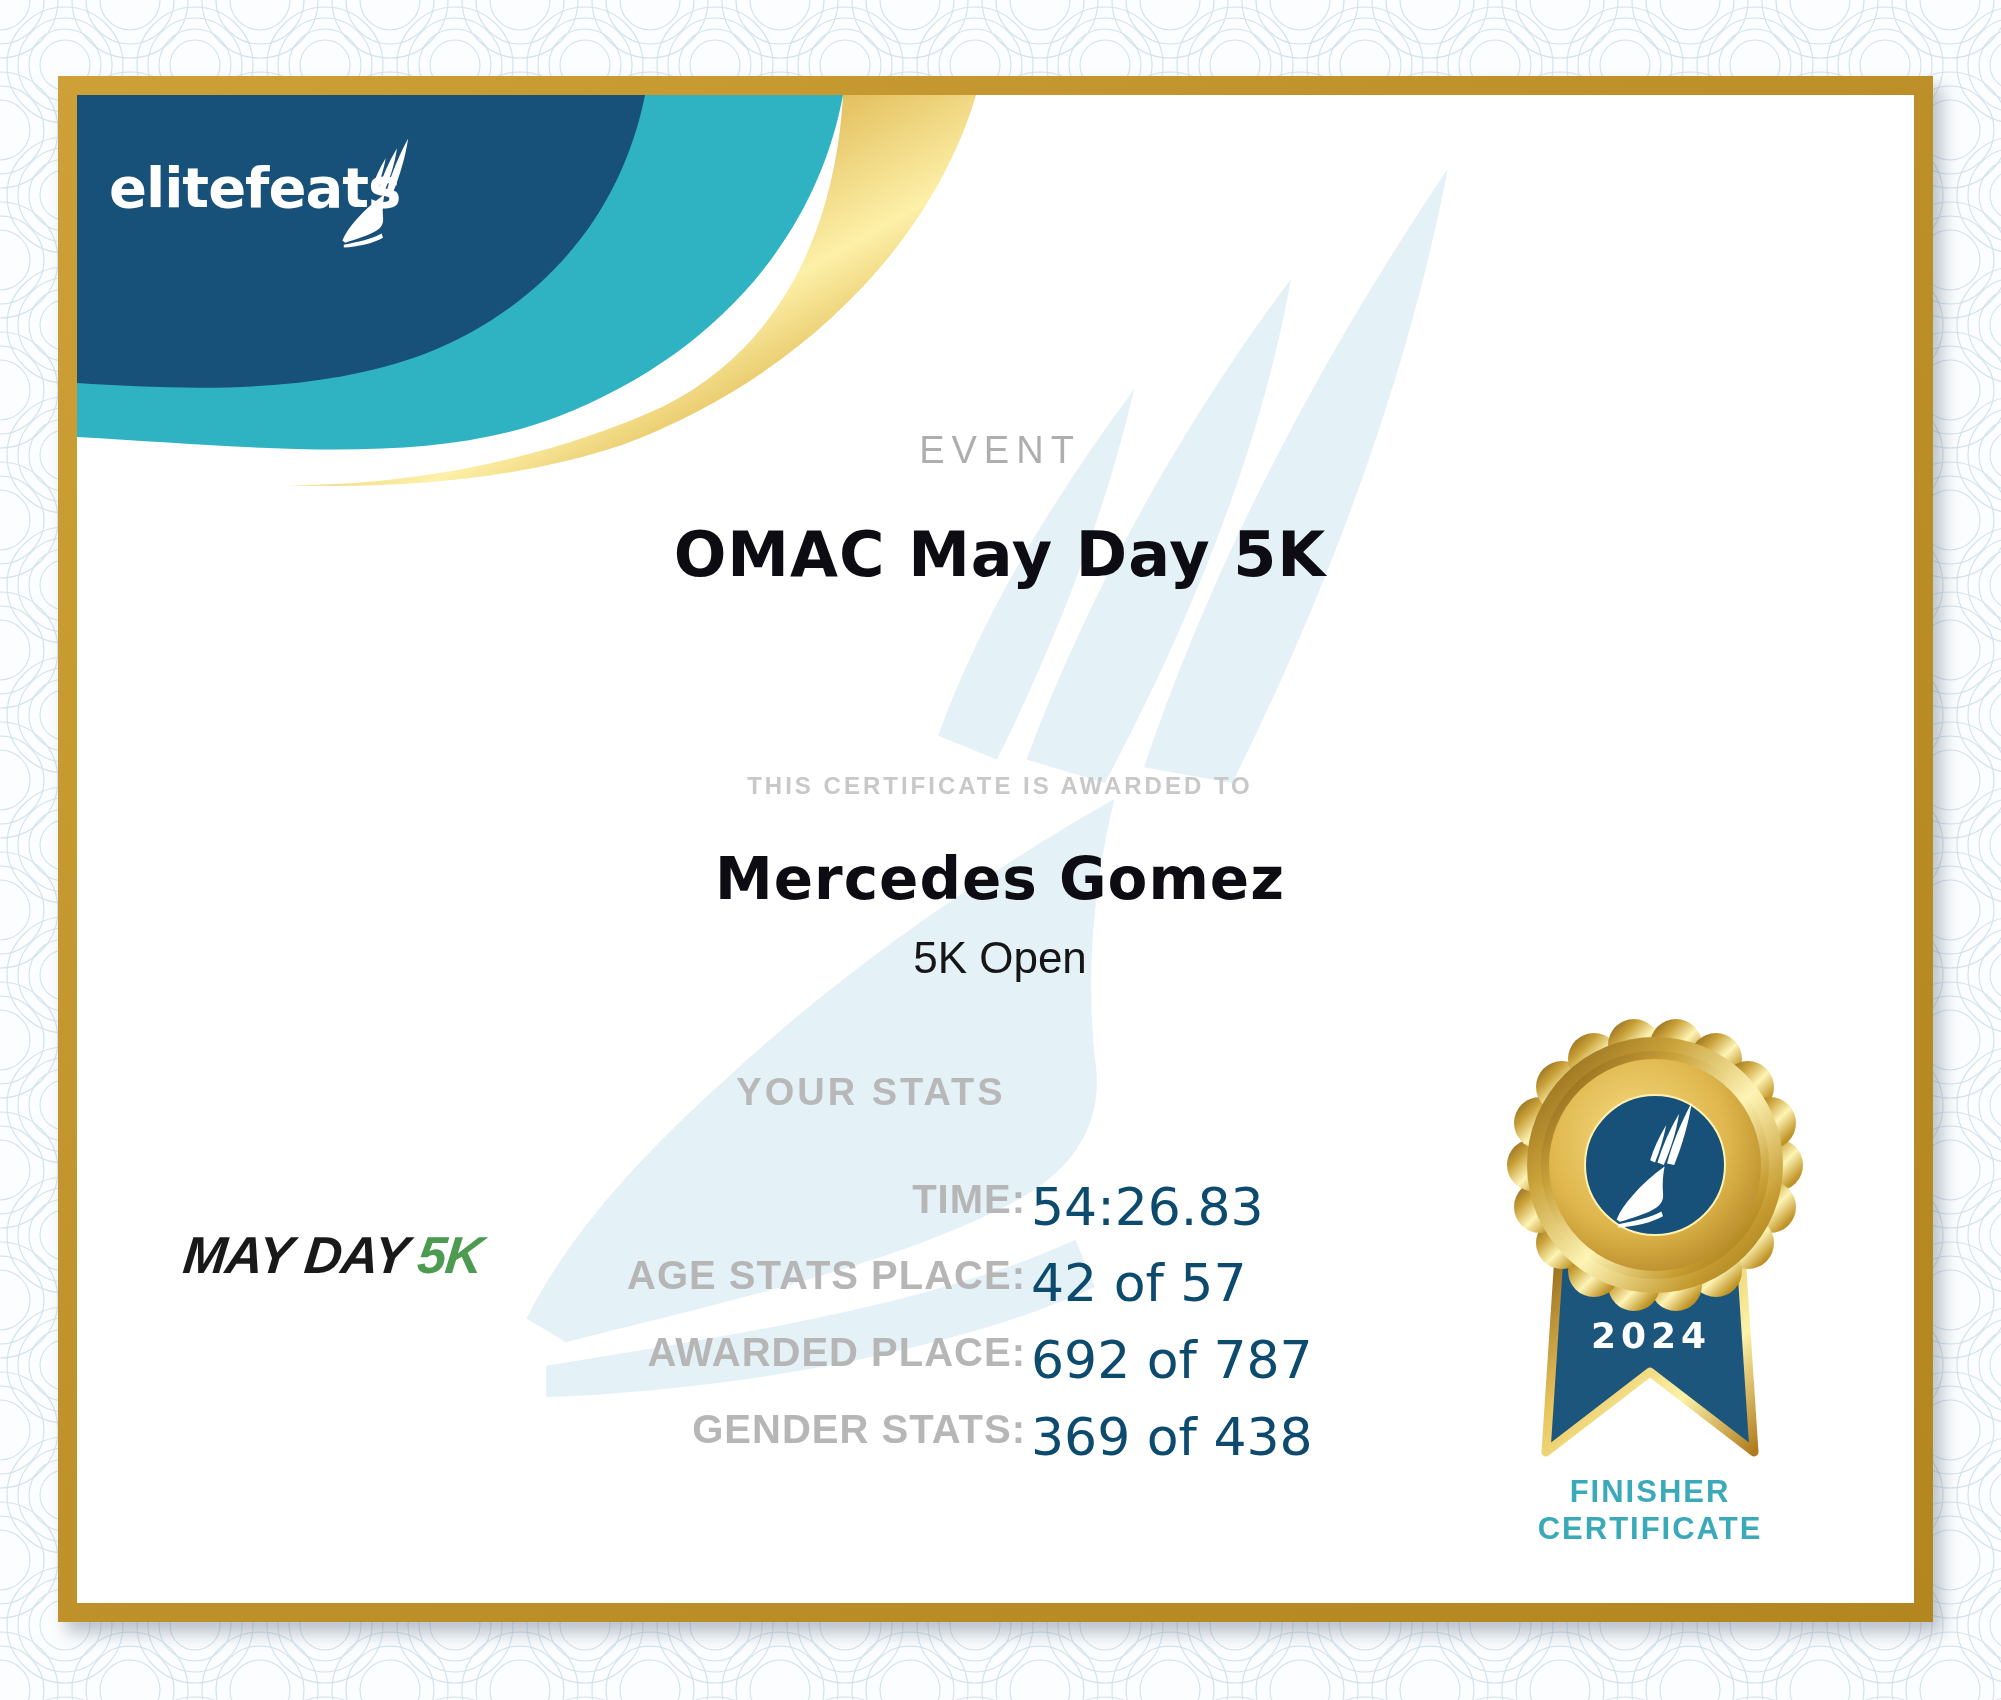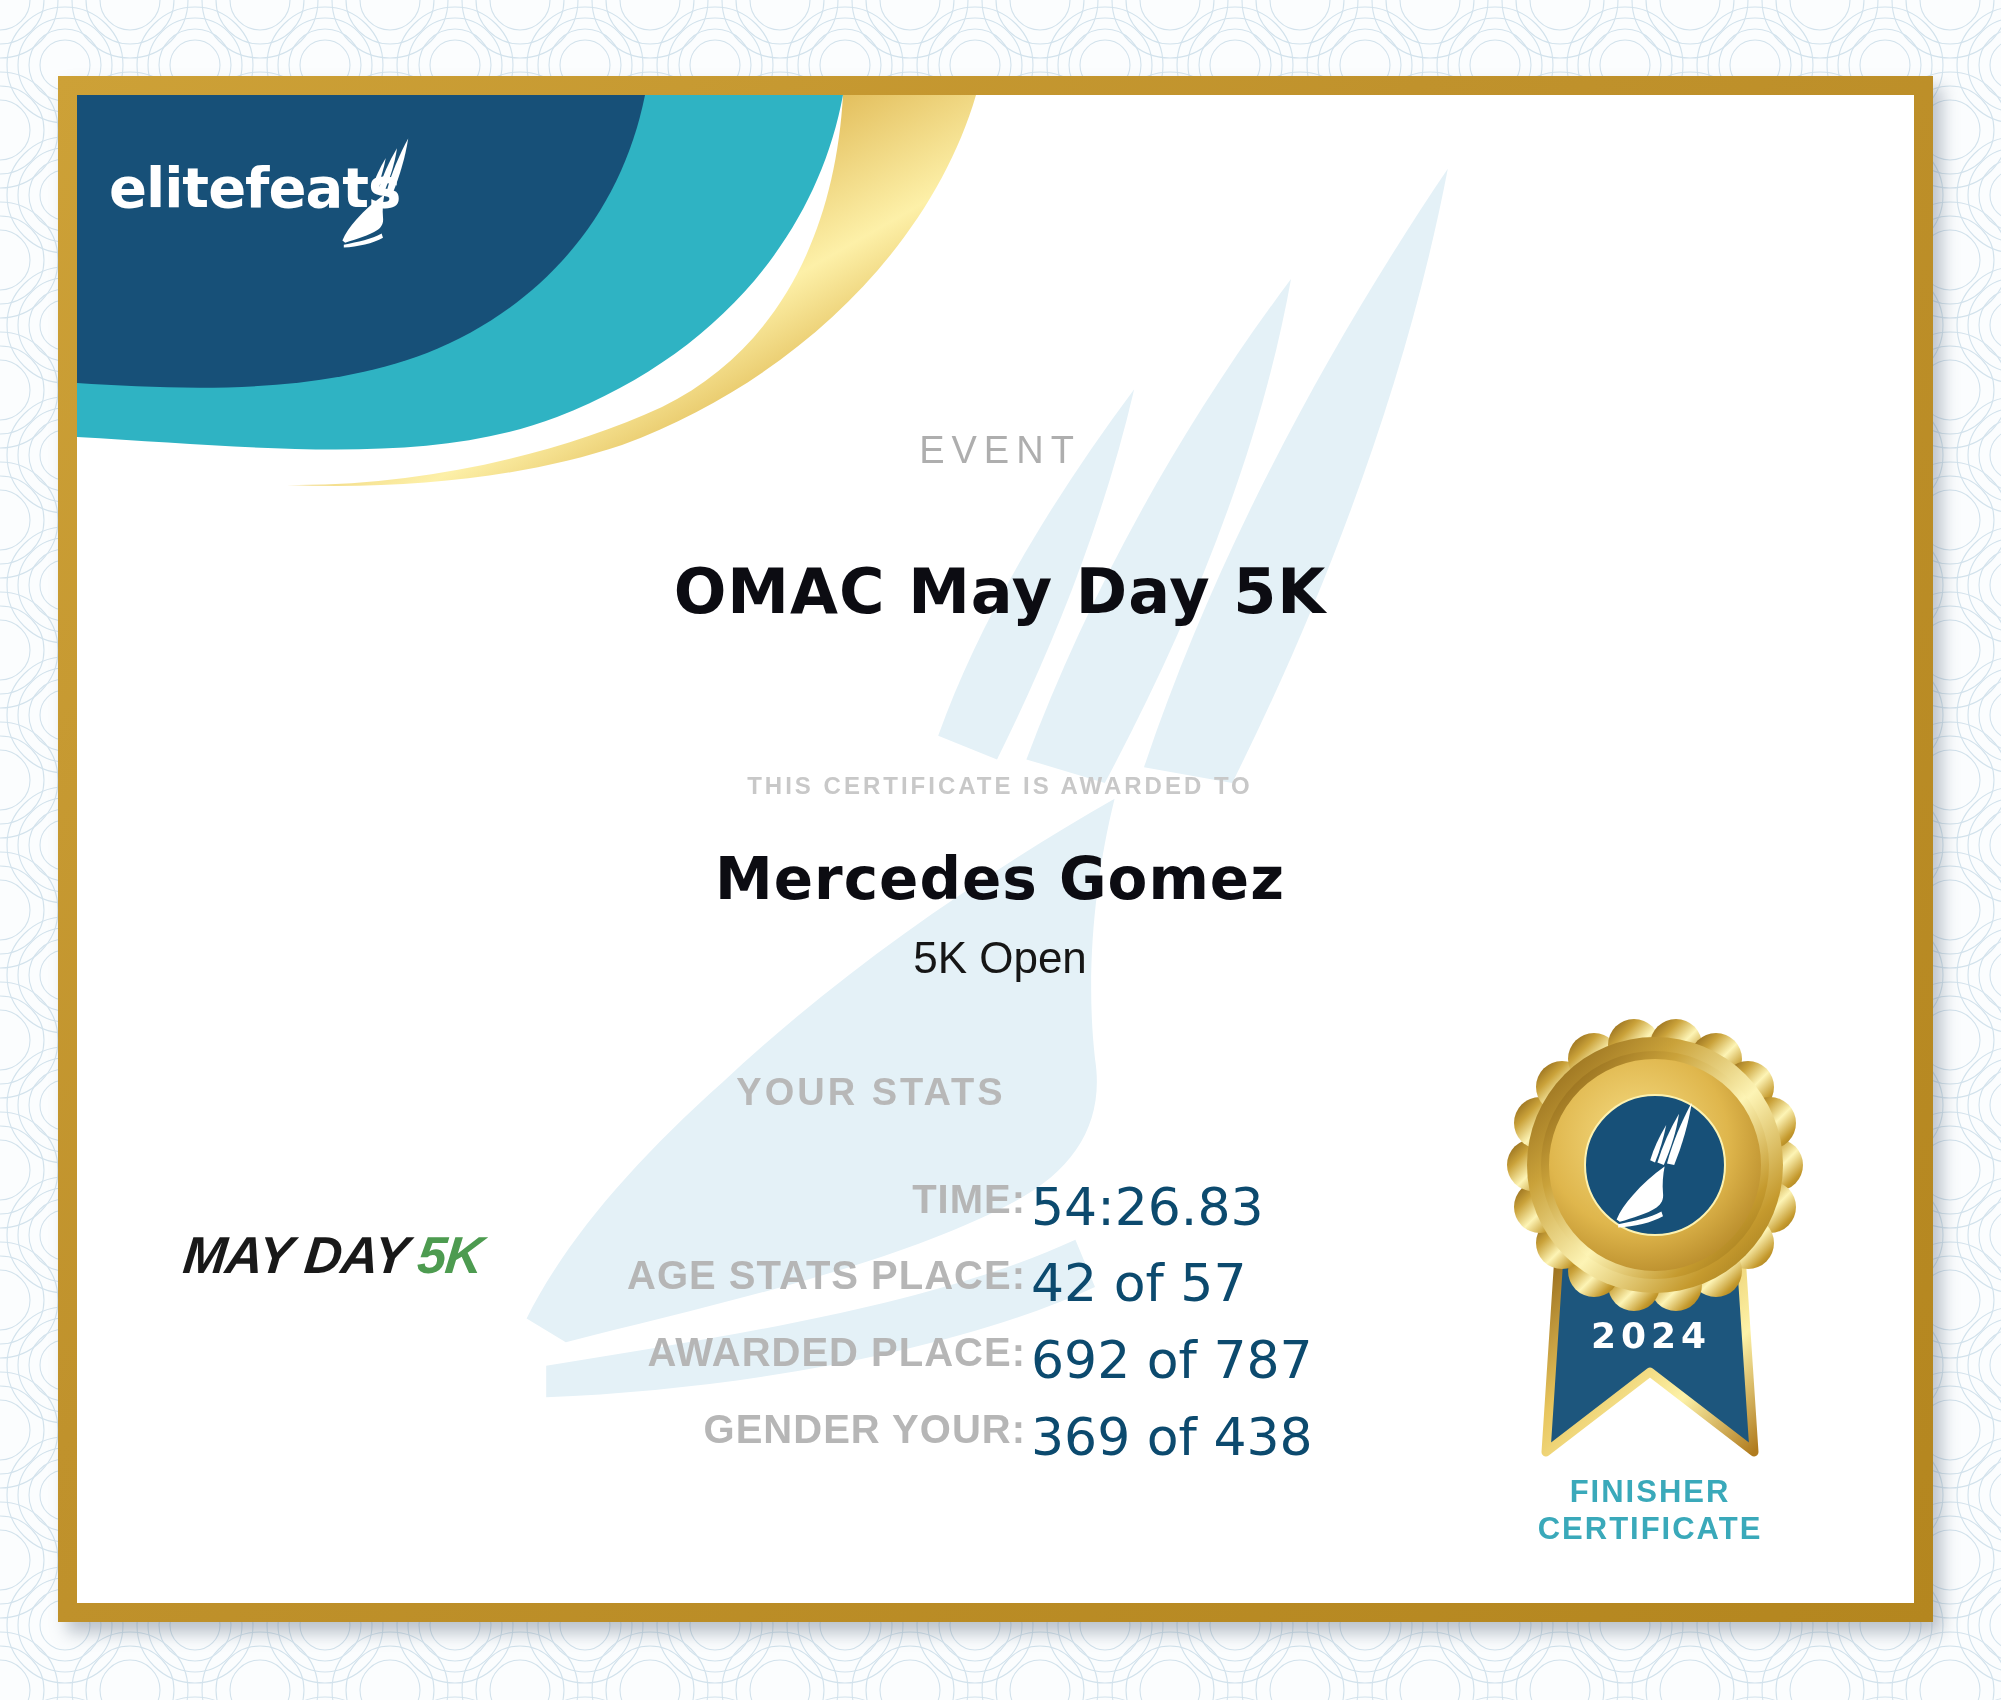--- a/index.html
+++ b/index.html
@@ -23,21 +23,21 @@
   .brand{position:absolute;left:32px;top:48px;z-index:3;width:300px;height:120px;}
   .brand-text{
     position:absolute;left:0;top:12px;color:#fff;font-size:56px;font-weight:bold;
     font-family:"DejaVu Sans",sans-serif;letter-spacing:-1px;
   }
   .brand-icon{position:absolute;left:232px;top:-6px;}
   .ctext{position:absolute;transform:translate(-50%,-50%);white-space:nowrap;z-index:4;}
   .event-label{left:923px;top:355px;font-size:38px;font-weight:normal;color:#aeaeae;letter-spacing:7px;}
   .event-name{
     left:923px;top:459px;font-size:62px;font-weight:bold;color:#0c0c12;
-    font-family:"DejaVu Sans",sans-serif;letter-spacing:1px;margin-top:37px;
+    font-family:"DejaVu Sans",sans-serif;letter-spacing:1px;
   }
   .awarded-label{left:923px;top:691px;font-size:24px;font-weight:bold;color:#c8c8c8;letter-spacing:3px;}
   .recipient-name{
     left:923px;top:784px;font-size:58px;font-weight:bold;color:#0c0c12;
     font-family:"DejaVu Sans",sans-serif;letter-spacing:1px;
   }
   .division{left:923px;top:863px;font-size:44px;color:#161616;font-weight:normal;}
   .stats-heading{left:794px;top:997px;font-size:38px;font-weight:bold;color:#b8b8b8;letter-spacing:3px;}
   .stat-row{position:absolute;left:18px;width:1852px;height:48px;z-index:4;}
   .stat-label{
@@ -162,21 +162,21 @@
       </div>
       <div class="stat-row" style="top:1158px">
         <span class="stat-label">AGE STATS PLACE:</span>
         <span class="stat-value">42 of 57</span>
       </div>
       <div class="stat-row" style="top:1235px">
         <span class="stat-label">AWARDED PLACE:</span>
         <span class="stat-value">692 of 787</span>
       </div>
       <div class="stat-row" style="top:1312px">
-        <span class="stat-label">GENDER YOUR:</span>
+        <span class="stat-label">GENDER STATS:</span>
         <span class="stat-value">369 of 438</span>
       </div>
 
       <div class="ctext race-logo">
         <span class="black">MAY DAY</span><span class="green">5K</span>
       </div>
 
       <svg class="badge-svg" width="330" height="470" viewBox="0 0 330 470">
         <path d="M70,235 L250,235 L264,447 L160,367 L56,447 Z" fill="#1d567d" stroke="url(#gradRibbon)" stroke-width="9" stroke-linejoin="round"></path>
         <text x="161" y="343" text-anchor="middle" fill="#ffffff" font-family="DejaVu Sans, sans-serif" font-size="36" font-weight="bold" letter-spacing="5">2024</text>

